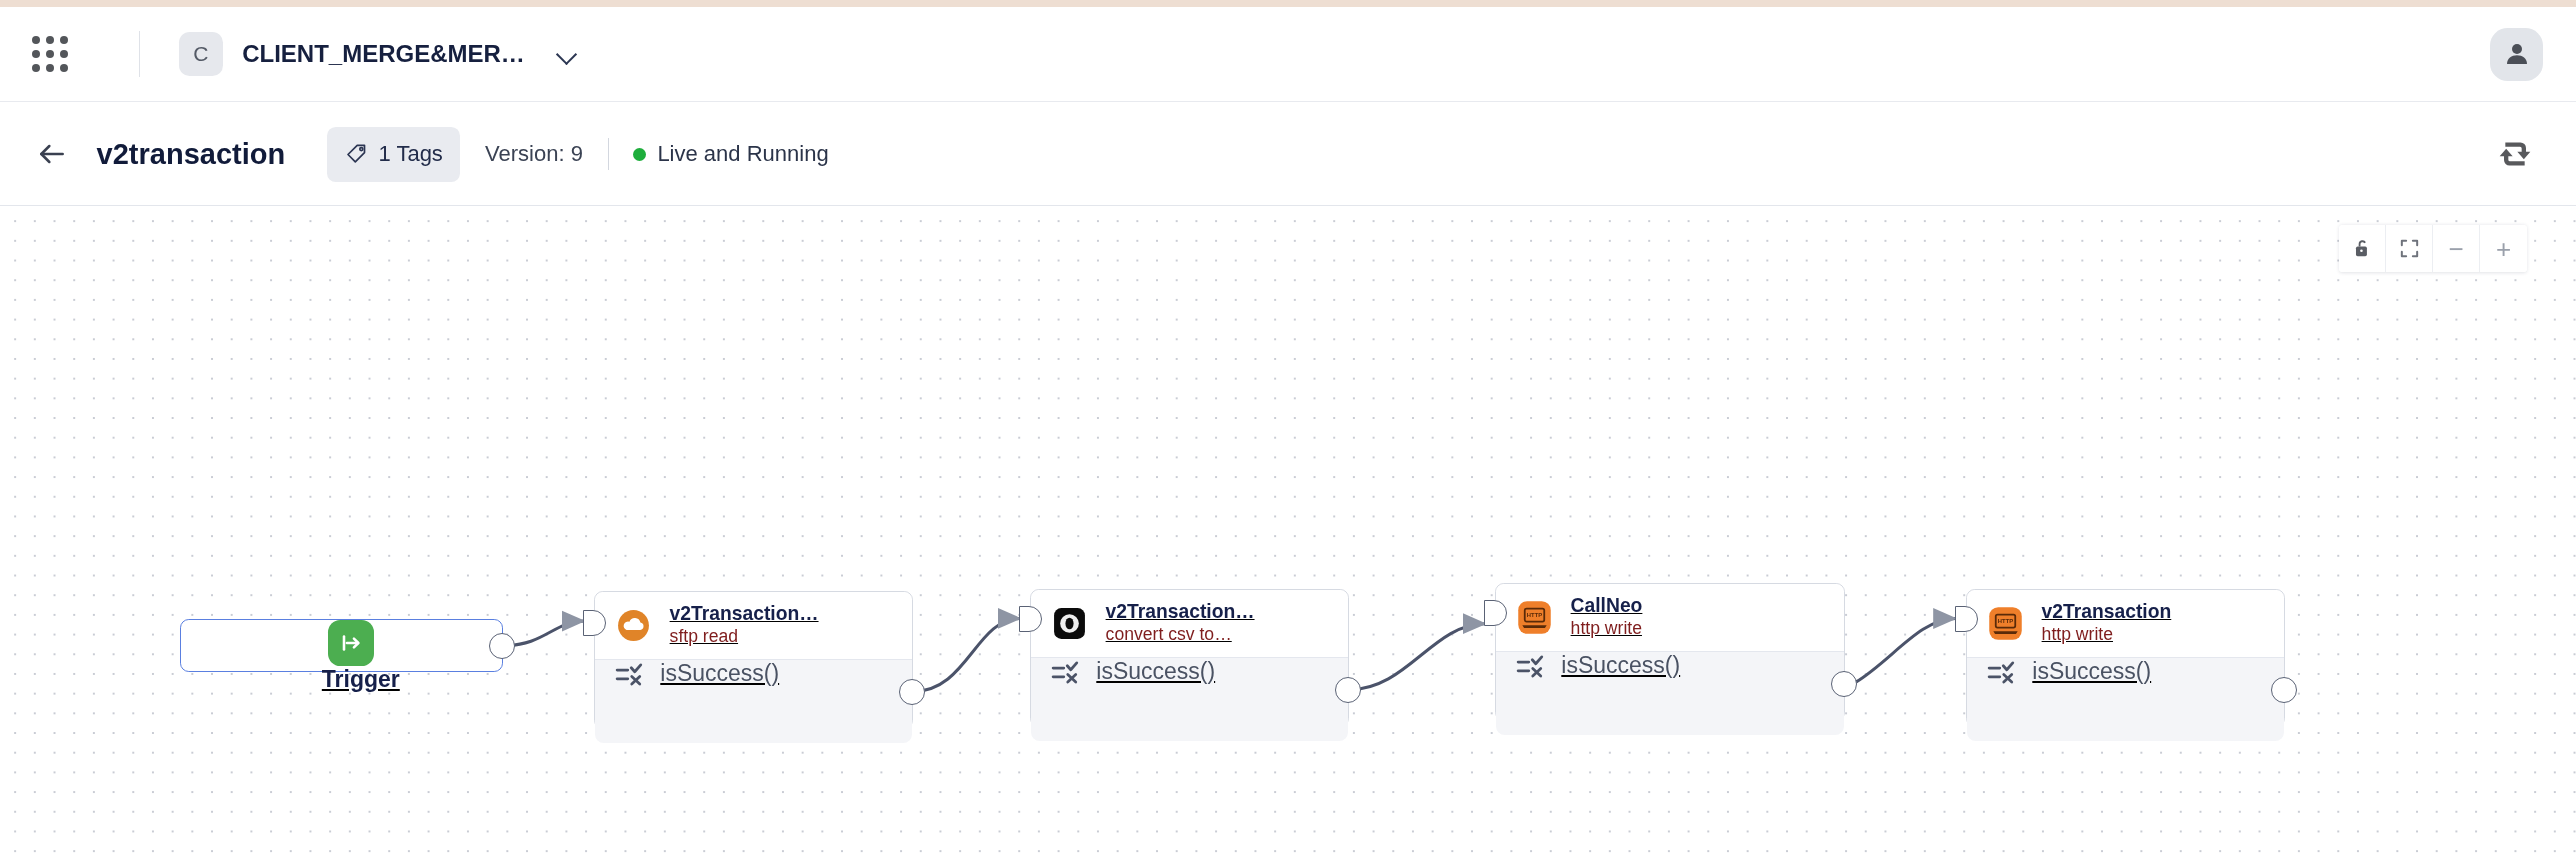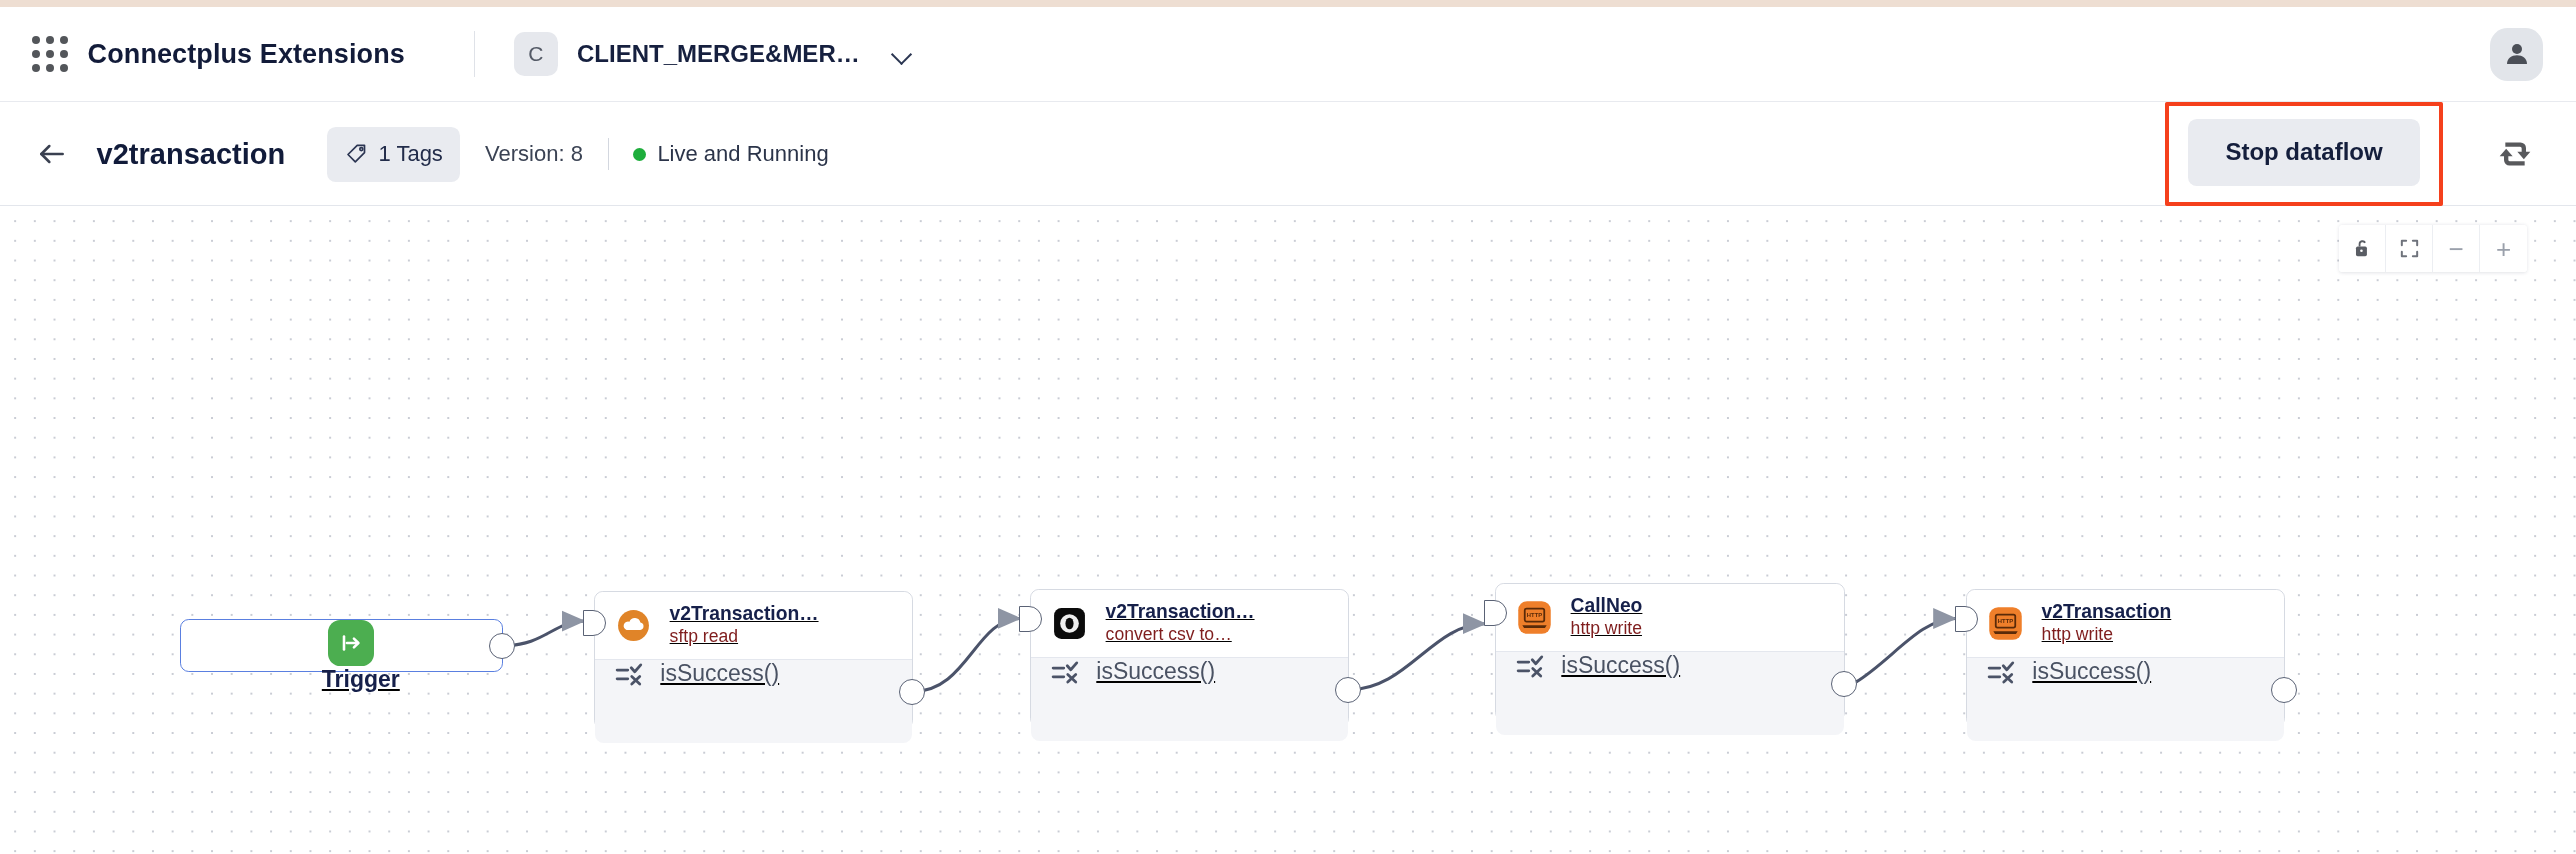--- a/index.html
+++ b/index.html
@@ -312,21 +312,20 @@
         <i></i>
         <i></i>
         <i></i>
         <i></i>
         <i></i>
         <i></i>
         <i></i>
         <i></i>
     </div>
 
-    <div class="brand">Connectplus Extensions</div>
 
     <div class="vsep"></div>
 
     <div class="client-chip">
       <div class="client-avatar">C</div>
       <div class="client-name">CLIENT_MERGE&amp;MER…</div>
       <div class="chev-down"></div>
     </div>
 
     <div class="topbar-spacer"></div>
@@ -351,34 +350,31 @@
     <div class="flow-title">v2transaction</div>
 
     <div class="tags-badge">
       <svg viewBox="0 0 24 24" fill="none" stroke="#2b3552" stroke-width="1.7" stroke-linejoin="round" aria-hidden="true">
         <path d="M3 12.5 12.2 3.3h7.3v7.3L10.3 19.8z"></path>
         <circle cx="16.3" cy="7.1" r="1.5"></circle>
       </svg>
       <span>1 Tags</span>
     </div>
 
-    <div class="version-text">Version: 8</div>
+    <div class="version-text">Version: 9</div>
 
     <div class="thin-sep"></div>
 
     <div class="status-wrap">
       <div class="status-dot"></div>
       <div class="status-text">Live and Running</div>
     </div>
 
     <div class="subbar-spacer"></div>
 
-    <div class="hl-box">
-      <button class="btn-gray">Stop dataflow</button>
-    </div>
 
 
     <div class="sync-icon">
       <svg viewBox="0 0 24 24" fill="#58595c" aria-hidden="true">
         <path d="M6.2 5.1h9.1a3.3 3.3 0 0 1 3.3 3.3v2.2h2.6l-3.9 4.6-3.9-4.6h2.6V8.6a1 1 0 0 0-1-1H6.2z"></path>
         <path d="M17.8 18.9H8.7a3.3 3.3 0 0 1-3.3-3.3v-2.2H2.8l3.9-4.6 3.9 4.6H8v2.0a1 1 0 0 0 1 1h8.8z"></path>
       </svg>
     </div>
   </div>
 

